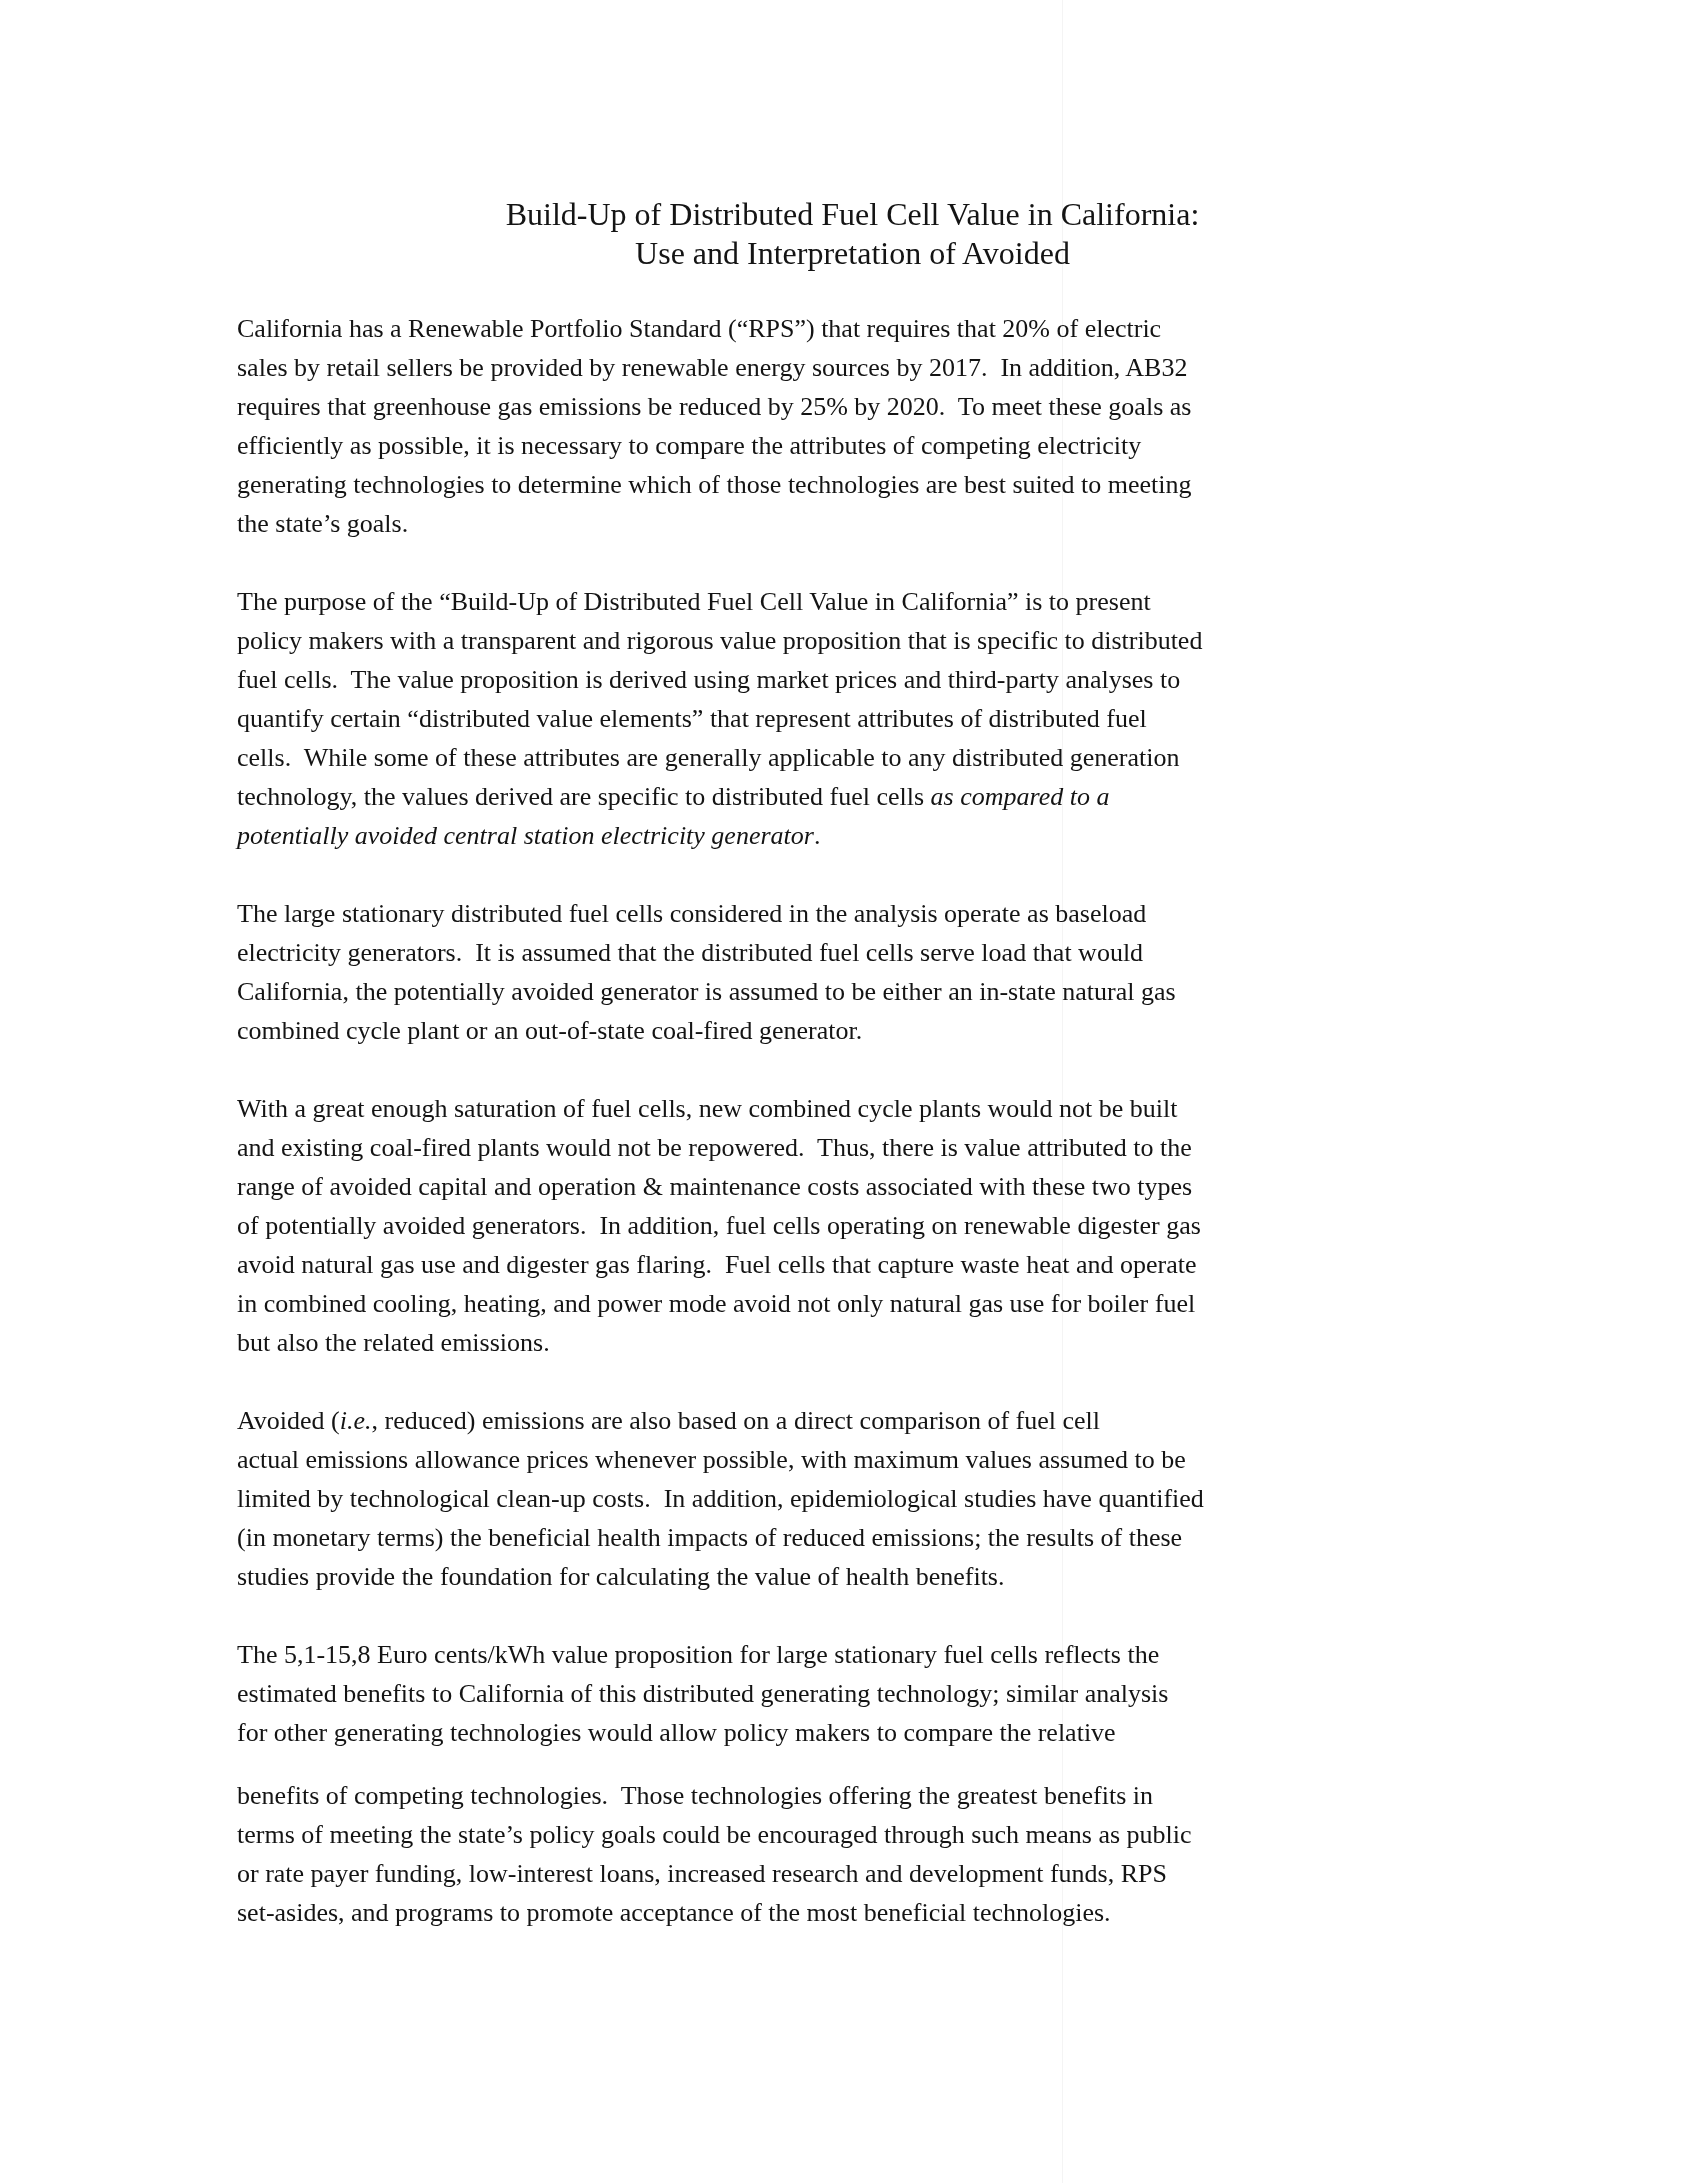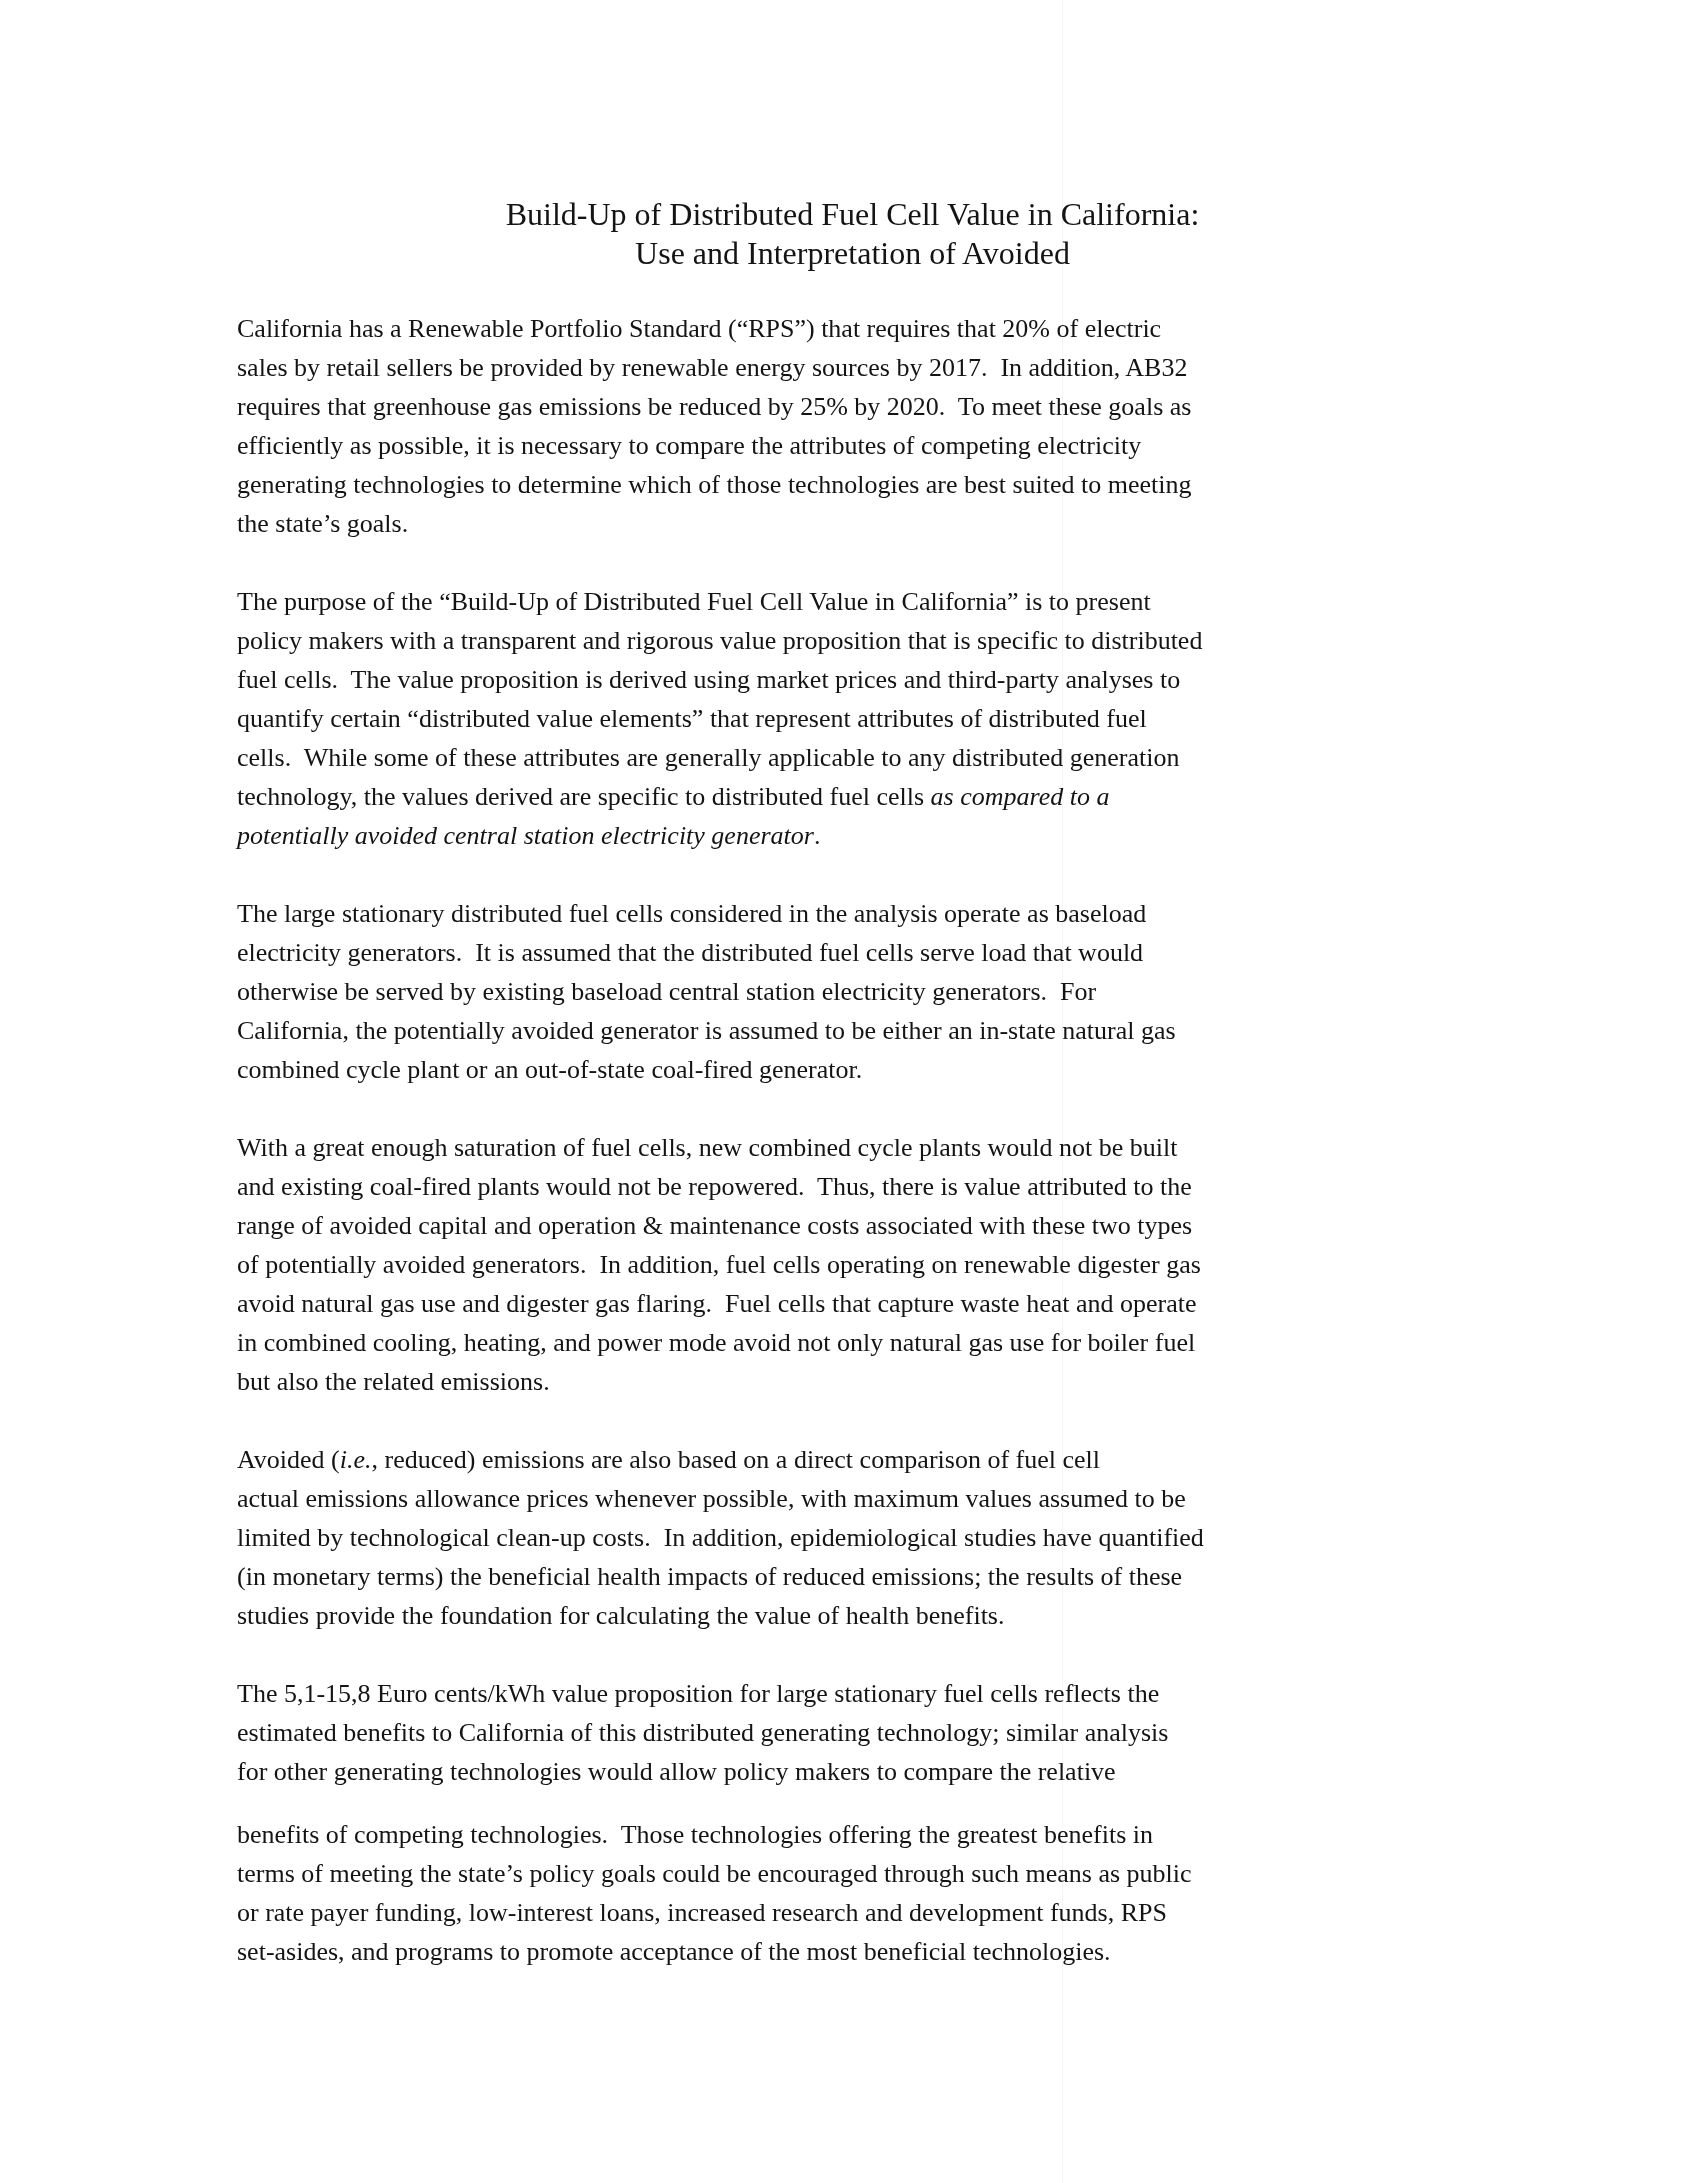--- a/index.html
+++ b/index.html
@@ -88,21 +88,20 @@
       <span class="line" style="white-space: pre;">fuel cells.  The value proposition is derived using market prices and third-party analyses to</span>
       <span class="line">quantify certain “distributed value elements” that represent attributes of distributed fuel</span>
       <span class="line" style="white-space: pre;">cells.  While some of these attributes are generally applicable to any distributed generation</span>
       <span class="line"><span>technology, the values derived are specific to distributed fuel cells </span><span class="it">as compared to a</span></span>
       <span class="line"><span class="it">potentially avoided central station electricity generator</span><span>.</span></span>
     </p>
 
     <p class="para">
       <span class="line">The large stationary distributed fuel cells considered in the analysis operate as baseload</span>
       <span class="line" style="white-space: pre;">electricity generators.  It is assumed that the distributed fuel cells serve load that would</span>
-      <span class="line" style="white-space: pre;">otherwise be served by existing baseload central station electricity generators.  For</span>
       <span class="line">California, the potentially avoided generator is assumed to be either an in-state natural gas</span>
       <span class="line">combined cycle plant or an out-of-state coal-fired generator.</span>
     </p>
 
     <p class="para">
       <span class="line">With a great enough saturation of fuel cells, new combined cycle plants would not be built</span>
       <span class="line" style="white-space: pre;">and existing coal-fired plants would not be repowered.  Thus, there is value attributed to the</span>
       <span class="line">range of avoided capital and operation &amp; maintenance costs associated with these two types</span>
       <span class="line" style="white-space: pre;">of potentially avoided generators.  In addition, fuel cells operating on renewable digester gas</span>
       <span class="line" style="white-space: pre;">avoid natural gas use and digester gas flaring.  Fuel cells that capture waste heat and operate</span>

